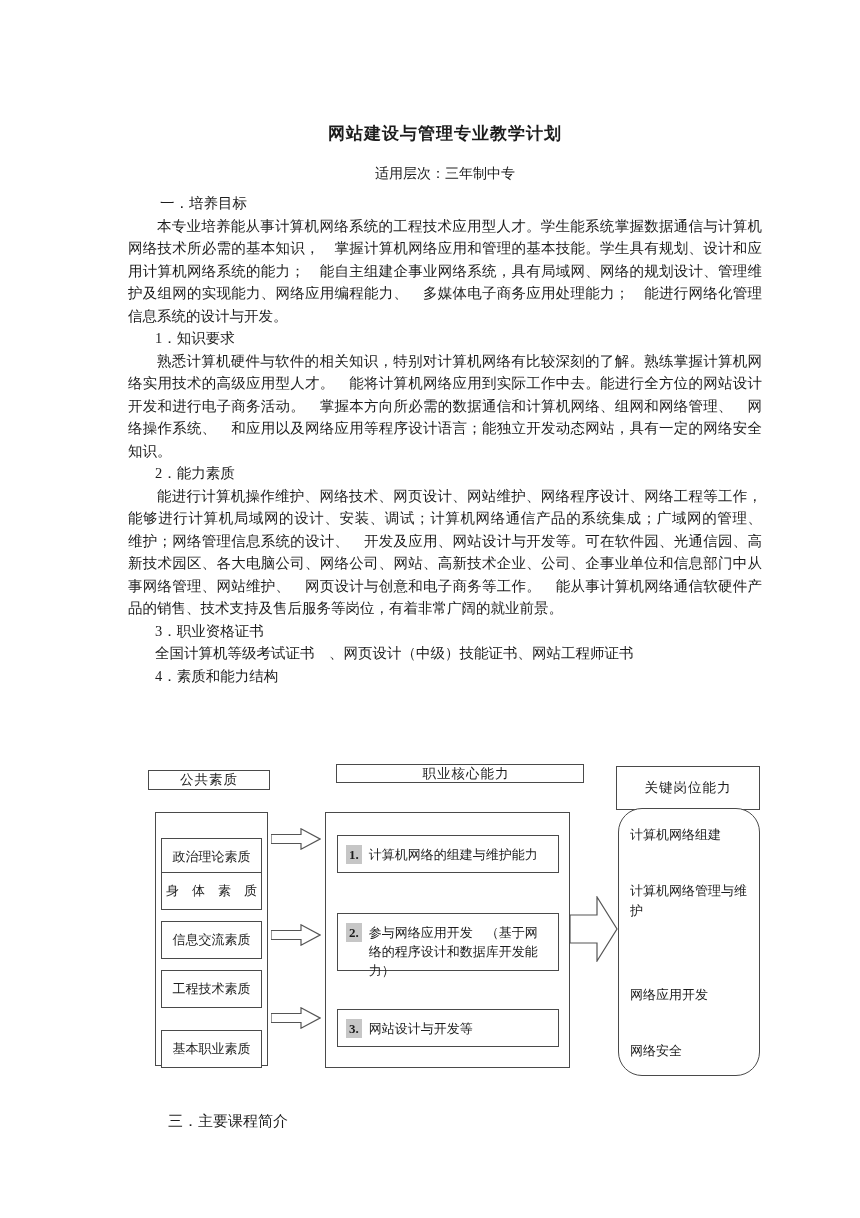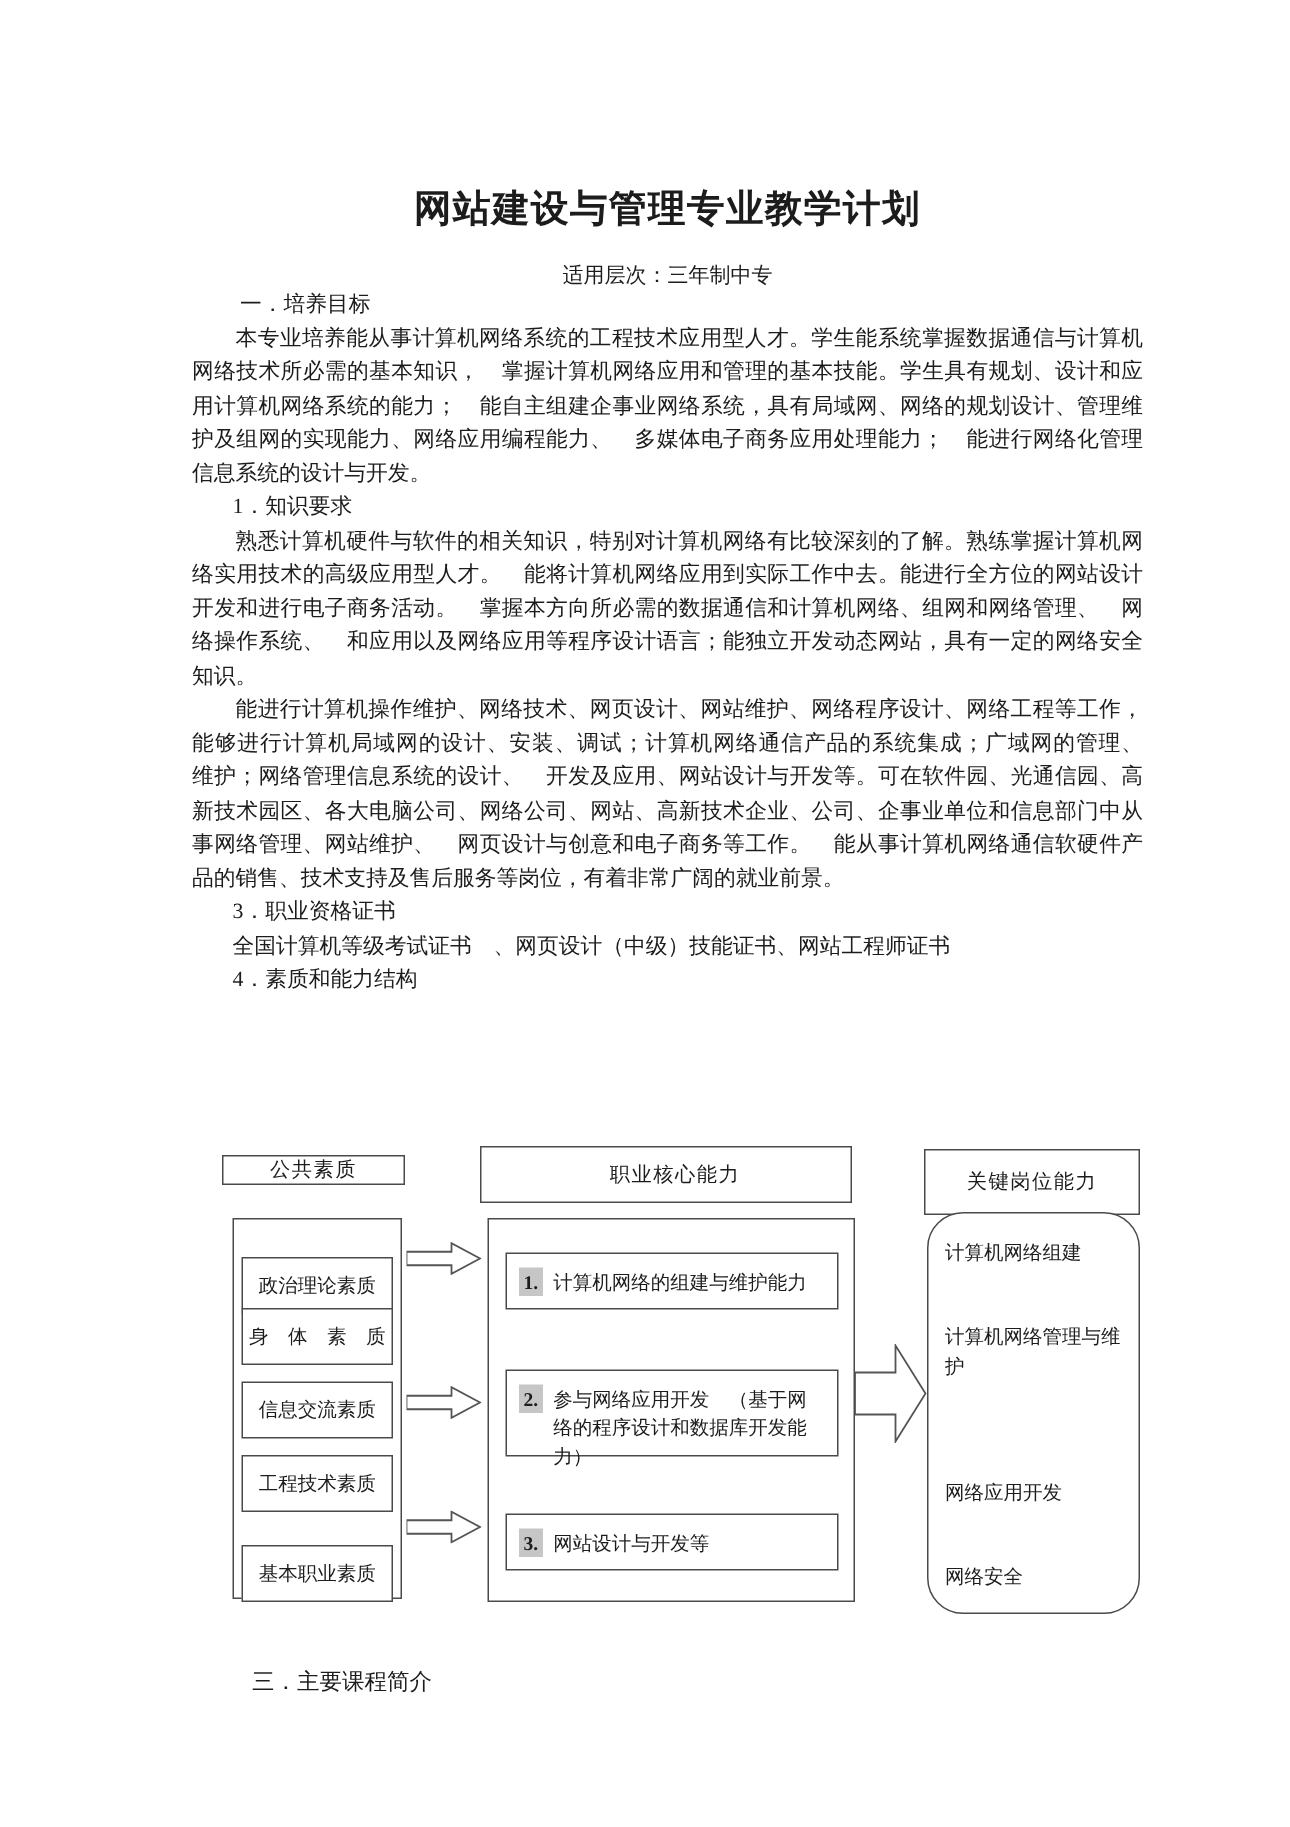--- a/index.html
+++ b/index.html
@@ -11,21 +11,21 @@
     color: #1c1c1c;
     overflow: hidden;
   }
   .page { position: absolute; inset: 0; background: #ffffff; }
 
   
   .title-block {
     position: absolute; left: 128px; top: 122px; width: 634px;
     text-align: center;
   }
-  .doc-title { font-size: 25px; font-weight: 700; letter-spacing: 1px; font-family: Liberation Serif, serif; }
+  .doc-title { font-size: 17px; font-weight: 700; letter-spacing: 1px; font-family: Liberation Serif, serif; }
   .doc-subtitle { font-size: 14px; margin-top: 20px; }
 
   .text-block {
     position: absolute; left: 128px; top: 192px; width: 634px;
     font-size: 14.5px; line-height: 22.5px;
     text-align: justify;
   }
   .text-block p { margin: 0; }
   .h-major   { text-indent: 32px; }
   .h-major2  { text-indent: 40px; }
@@ -46,21 +46,21 @@
   .dg-box {
     position: absolute;
     border: 1px solid #4a4a4a;
     background: #ffffff;
   }
   .dg-header {
     display: flex; align-items: center; justify-content: center;
     letter-spacing: 1px;
   }
   .hdr-left   { left: 148px; top: 14px;  width: 122px; height: 20px; }
-  .hdr-mid    { left: 320px; top: 8px;   width: 248px; height: 38px; padding-left: 12px; }
+  .hdr-mid    { left: 336px; top: 8px;   width: 248px; height: 19px; padding-left: 12px; }
   .hdr-right  { left: 616px; top: 10px;  width: 144px; height: 44px; }
 
   .col-left   { left: 155px; top: 56px; width: 113px; height: 254px; }
   .col-mid    { left: 325px; top: 56px; width: 245px; height: 256px; }
   .col-right  { left: 618px; top: 52px; width: 142px; height: 268px; border-radius: 24px; }
 
   .left-item {
     position: absolute; left: 5px; width: 101px; height: 38px;
     border: 1px solid #4a4a4a; background: #fff;
     display: flex; align-items: center; justify-content: center;
@@ -110,20 +110,21 @@
   <div class="title-block">
     <div class="doc-title">网站建设与管理专业教学计划</div>
     <div class="doc-subtitle">适用层次：三年制中专</div>
   </div>
 
   <div class="text-block">
     <p class="h-major">一．培养目标</p>
     <p class="para">本专业培养能从事计算机网络系统的工程技术应用型人才。学生能系统掌握数据通信与计算机网络技术所必需的基本知识，　掌握计算机网络应用和管理的基本技能。学生具有规划、设计和应用计算机网络系统的能力；　能自主组建企事业网络系统，具有局域网、网络的规划设计、管理维护及组网的实现能力、网络应用编程能力、　多媒体电子商务应用处理能力；　能进行网络化管理信息系统的设计与开发。</p>
     <p class="h-minor">1．知识要求</p>
     <p class="para">熟悉计算机硬件与软件的相关知识，特别对计算机网络有比较深刻的了解。熟练掌握计算机网络实用技术的高级应用型人才。　能将计算机网络应用到实际工作中去。能进行全方位的网站设计开发和进行电子商务活动。　掌握本方向所必需的数据通信和计算机网络、组网和网络管理、　网络操作系统、　和应用以及网络应用等程序设计语言；能独立开发动态网站，具有一定的网络安全知识。</p>
+    <p class="h-minor">2．能力素质</p>
     <p class="para">能进行计算机操作维护、网络技术、网页设计、网站维护、网络程序设计、网络工程等工作，能够进行计算机局域网的设计、安装、调试；计算机网络通信产品的系统集成；广域网的管理、　维护；网络管理信息系统的设计、　开发及应用、网站设计与开发等。可在软件园、光通信园、高新技术园区、各大电脑公司、网络公司、网站、高新技术企业、公司、企事业单位和信息部门中从事网络管理、网站维护、　网页设计与创意和电子商务等工作。　能从事计算机网络通信软硬件产品的销售、技术支持及售后服务等岗位，有着非常广阔的就业前景。</p>
     <p class="h-minor">3．职业资格证书</p>
     <p class="para-flat">全国计算机等级考试证书　、网页设计（中级）技能证书、网站工程师证书</p>
     <p class="h-minor">4．素质和能力结构</p>
   </div>
 
   <div class="diagram">
 
     <div class="dg-box dg-header hdr-left">
       <span>公共素质</span>

